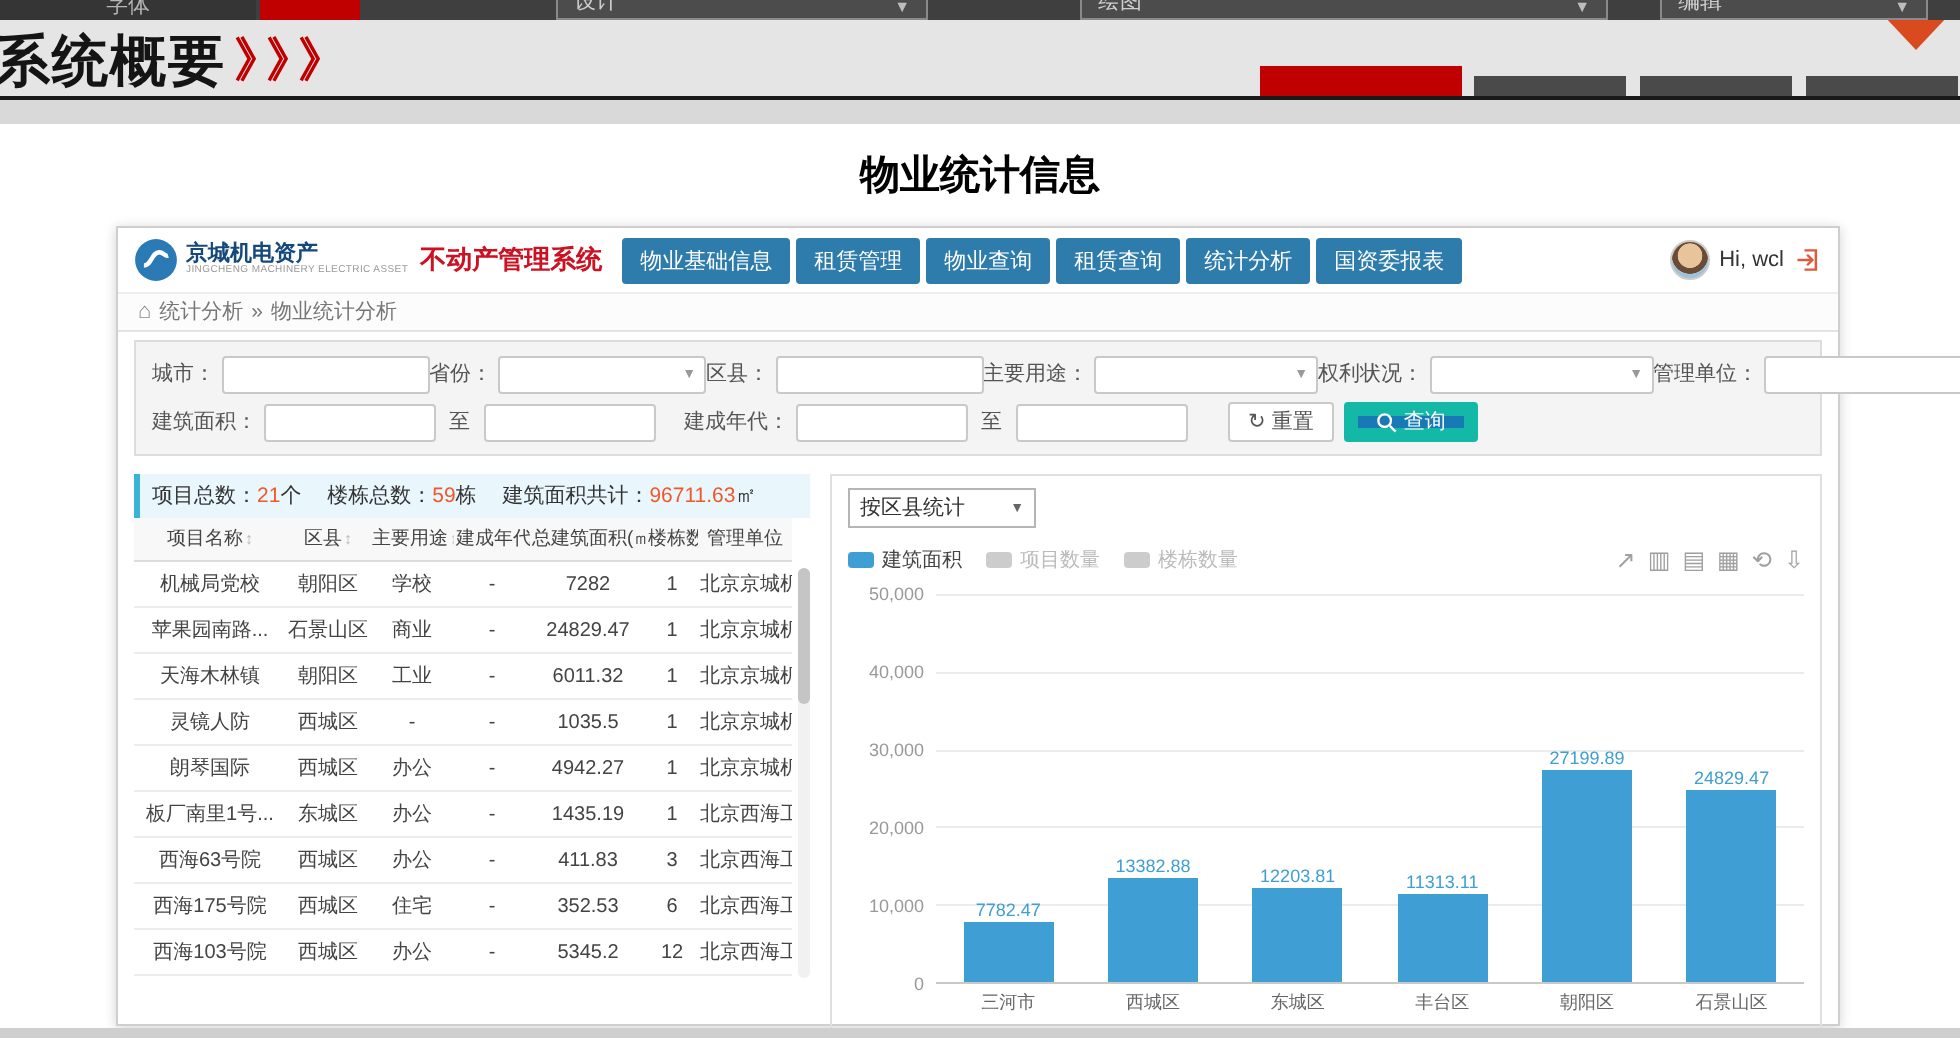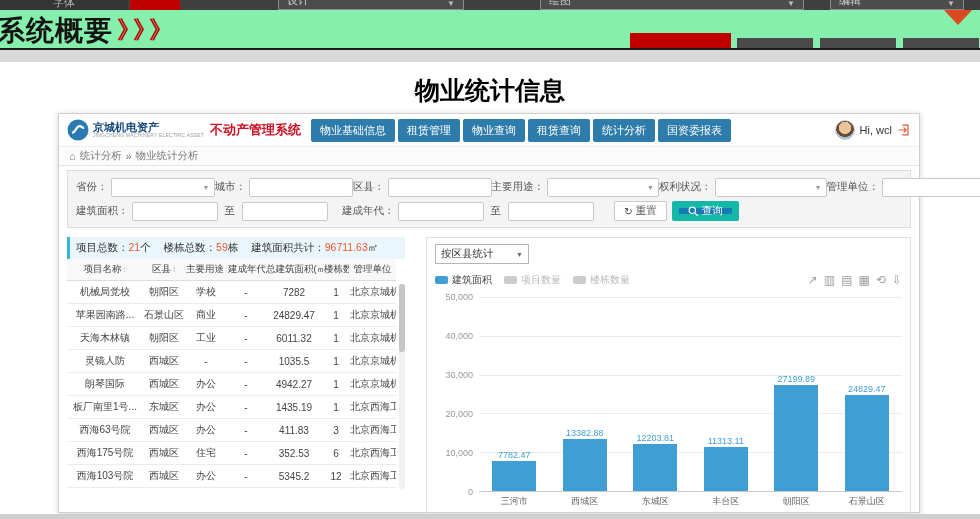--- a/index.html
+++ b/index.html
@@ -10,33 +10,33 @@
   .editor-topbar { position:absolute; top:0; left:0; width:100%; height:10px; background:#3f3f3f; z-index:5; }
   .menu-left { position:absolute; left:0; top:-14px; width:128px; height:24px; background:#353535; color:#b5b5b5; font-size:11px; display:flex; align-items:flex-end; justify-content:center; padding-bottom:0; }
   .red-chip { position:absolute; left:130px; top:0; width:50px; height:10px; background:#c00000; }
   .menu-dd { position:absolute; top:-14px; height:24px; background:#4c4c4c; border:1px solid #8a8a8a; color:#cfcfcf; font-size:11px; display:flex; align-items:flex-end; justify-content:space-between; padding:0 8px 1px; cursor:pointer; }
   .menu-dd .caret { font-size:8px; color:#bdbdbd; }
   .dd1 { left:278px; width:186px; }
   .dd2 { left:540px; width:264px; }
   .dd3 { left:830px; width:134px; }
 
   
-  .slide-header { position:absolute; top:10px; left:0; width:100%; height:40px; background:#86efac; }
+  .slide-header { position:absolute; top:10px; left:0; width:100%; height:40px; background:#e5e5e5; }
   .section-title { position:absolute; left:-3px; top:2px; font-size:28px; font-weight:bold; color:#141414; letter-spacing:1px; white-space:nowrap; }
   .chevrons { color:#c00000; font-size:24px; font-weight:bold; letter-spacing:-8px; margin-left:4px; vertical-align:2px; }
   .title-underline { position:absolute; left:0; bottom:0; width:100%; height:2px; background:#1a1a1a; }
   .deco-red { position:absolute; left:630px; top:23px; width:101px; height:15px; background:#c00000; }
   .deco-gray { position:absolute; top:28px; width:76px; height:13px; background:#4a4a4a; }
   .dg1 { left:737px; } .dg2 { left:820px; } .dg3 { left:903px; }
   .corner-triangle { position:absolute; right:6px; top:-2px; width:0; height:0; border-left:16px solid transparent; border-right:16px solid transparent; border-top:17px solid #da4a1f; }
 
   .gray-strip { position:absolute; top:50px; left:0; width:100%; height:12px; background:#d9d9d9; }
   .bottom-strip { position:absolute; bottom:0; left:0; width:100%; height:5px; background:#cfcfcf; }
 
-  .page-title { position:absolute; top:74px; left:0; width:100%; text-align:center; font-size:25px; font-weight:bold; color:#000; }
+  .page-title { position:absolute; top:74px; left:0; width:100%; text-align:center; font-size:20px; font-weight:bold; color:#000; }
 
   
   .app-card { position:absolute; left:58px; top:113px; width:862px; height:400px; background:#fff; border:1px solid #cfcfcf; box-shadow:0 1px 6px rgba(0,0,0,.18); }
 
   .app-header { display:flex; align-items:center; height:32px; padding:0 8px; }
   .logo { width:22px; height:22px; flex:0 0 auto; }
   .brand { margin-left:4px; line-height:1.05; }
   .brand .company { font-size:11px; font-weight:bold; color:#15497e; }
   .brand .company-sub { font-size:5px; color:#9a9a9a; letter-spacing:.2px; }
   .system-name { margin-left:6px; color:#cc1122; font-weight:bold; font-size:13px; white-space:nowrap; }
@@ -61,21 +61,21 @@
   .f-select { cursor:pointer; }
   .f-select .caret { position:absolute; right:4px; top:5px; font-size:7px; color:#999; }
   .w108 { width:104px; } .w118 { width:112px; } .w88 { width:86px; }
   .f-row2 .f-group { margin-right:14px; }
   .to-label { margin:0 4px; }
   .btn { display:inline-flex; align-items:center; gap:3px; font-size:10.5px; padding:2px 9px; height:20px; border-radius:2px; cursor:pointer; }
   .btn-reset { border:1px solid #c9c9c9; background:#fff; color:#555; margin-left:6px; }
   .btn-search { border:7px solid #14b8a6; background:#1779b5; color:#fff; margin-left:5px; }
 
   
-  .content { display:flex; gap:21px; padding:5px 8px 0;justify-content:center; }
+  .content { display:flex; gap:10px; padding:5px 8px 0;justify-content:center; }
   .left-panel { width:338px; position:relative; }
 
   .summary { background:#e9f6fc; border-left:3px solid #39b3d7; padding:4px 6px; font-size:10.5px; color:#333; white-space:nowrap; }
   .summary .num { color:#f0582a; }
   .summary .gap { display:inline-block; width:10px; }
 
   table.results { width:329px; border-collapse:collapse; table-layout:fixed; margin-top:0; font-size:10px; }
   table.results th { font-weight:normal; color:#444; font-size:9.5px; padding:4px 1px; border-bottom:1px solid #dcdcdc; background:#f8f8f8; white-space:nowrap; overflow:hidden; cursor:pointer; }
   table.results td { padding:4px 1px; border-bottom:1px solid #ececec; text-align:center; color:#444; white-space:nowrap; overflow:hidden; }
   td.c-name { text-align:left; color:#2f7fb5; cursor:pointer; padding-left:3px; }
@@ -188,28 +188,28 @@
     <div class="breadcrumb">
       <span class="home-ic">⌂</span>
       <span class="crumb-link">统计分析</span>
       <span>»</span>
       <span>物业统计分析</span>
     </div>
 
     <div class="filters">
       <div class="f-row f-row1">
         <div class="f-group">
+          <span class="f-label">城市：</span>
+          <div class="f-input w108"></div>
+        </div>
+        <div class="f-group">
           <span class="f-label">省份：</span>
           <div class="f-select w108">
               <span class="caret">▼</span>
             </div>
-        </div>
-        <div class="f-group">
-          <span class="f-label">城市：</span>
-          <div class="f-input w108"></div>
         </div>
         <div class="f-group">
           <span class="f-label">区县：</span>
           <div class="f-input w108"></div>
         </div>
         <div class="f-group">
           <span class="f-label">主要用途：</span>
           <div class="f-select w118">
               <span class="caret">▼</span>
             </div>

